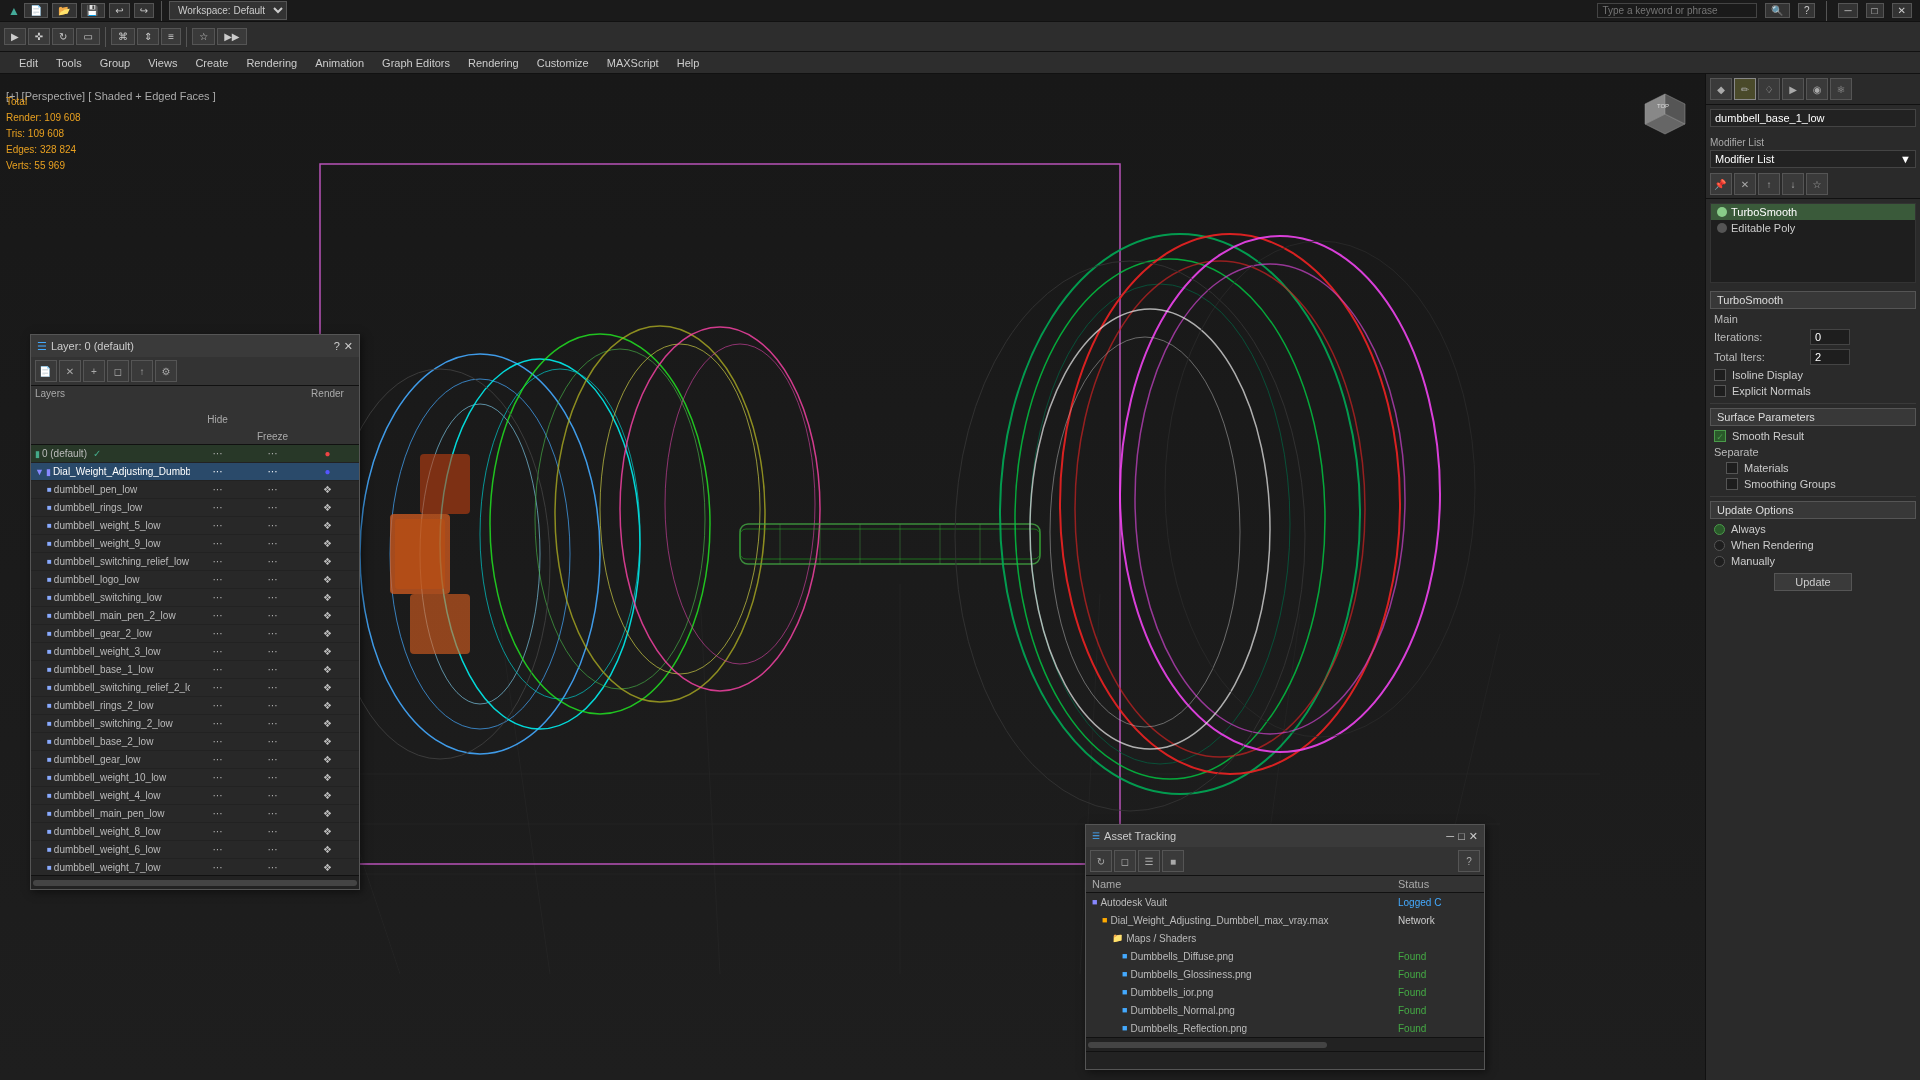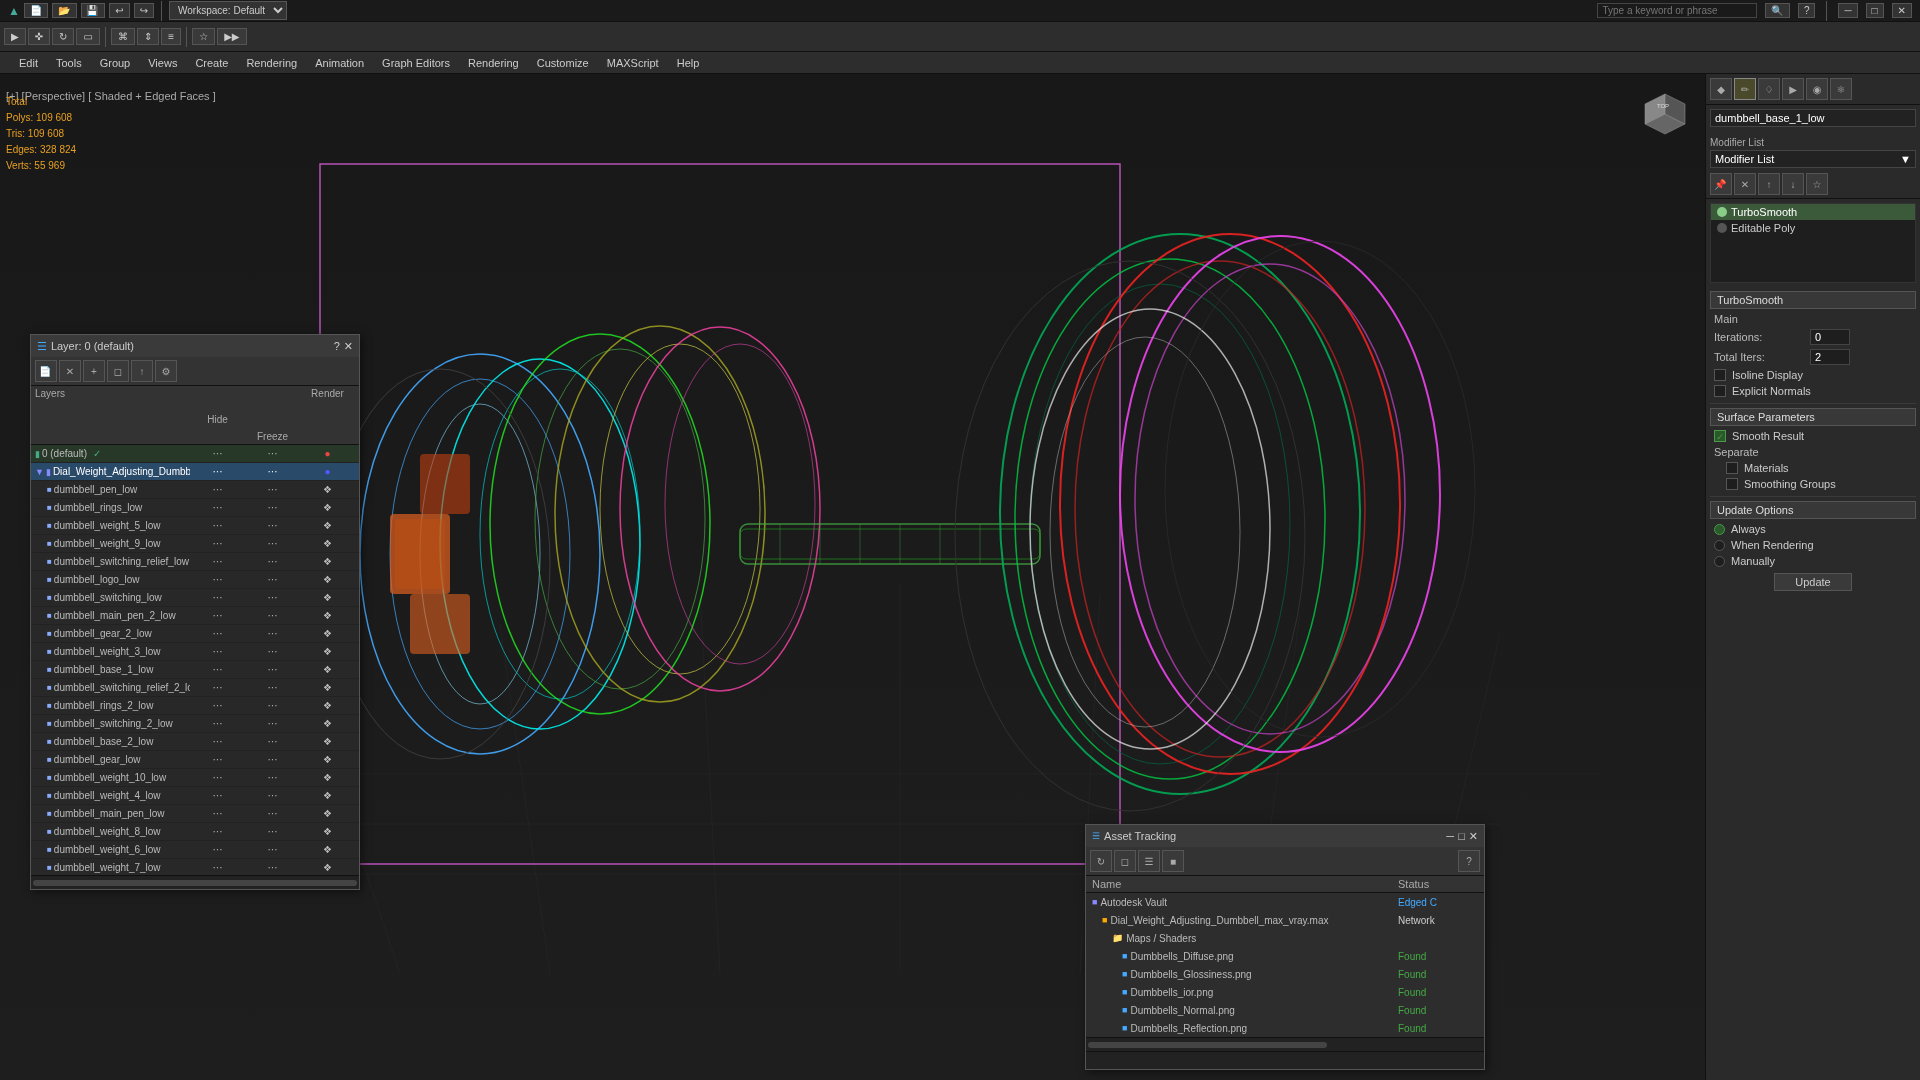--- a/index.html
+++ b/index.html
@@ -459,21 +459,21 @@
 
 <div id="main-layout">
 
   <div id="viewport">
     <div id="viewport-label">
       <span>[+] [Perspective] [ Shaded + Edged Faces ]</span>
     </div>
     <div id="viewport-stats">
       <div style="color:#e8a020;font-size:10px;">Total</div>
       <div style="color:#e8a020;font-size:10px;">
-        <span>Polys:</span> <span>109 608</span>
+        <span>Render:</span> <span>109 608</span>
       </div>
       <div style="color:#e8a020;font-size:10px;">
         <span>Tris:</span> <span>109 608</span>
       </div>
       <div style="color:#e8a020;font-size:10px;">
         <span>Edges:</span> <span>328 824</span>
       </div>
       <div style="color:#e8a020;font-size:10px;">
         <span>Verts:</span> <span>55 969</span>
       </div>
@@ -840,21 +840,21 @@
         <span>Name</span>
         <span>Status</span>
       </div>
       <div id="asset-table">
 
         <div class="asset-row">
           <div class="asset-name">
             <span style="color:#88f;font-size:9px;">■</span>
             Autodesk Vault
           </div>
-          <div class="status-logged">Edged C</div>
+          <div class="status-logged">Logged C</div>
         </div>
 
         <div class="asset-row">
           <div class="asset-name asset-indent1">
             <span style="color:#fa0;font-size:9px;">■</span>
             Dial_Weight_Adjusting_Dumbbell_max_vray.max
           </div>
           <div class="status-network">Network</div>
         </div>
 

